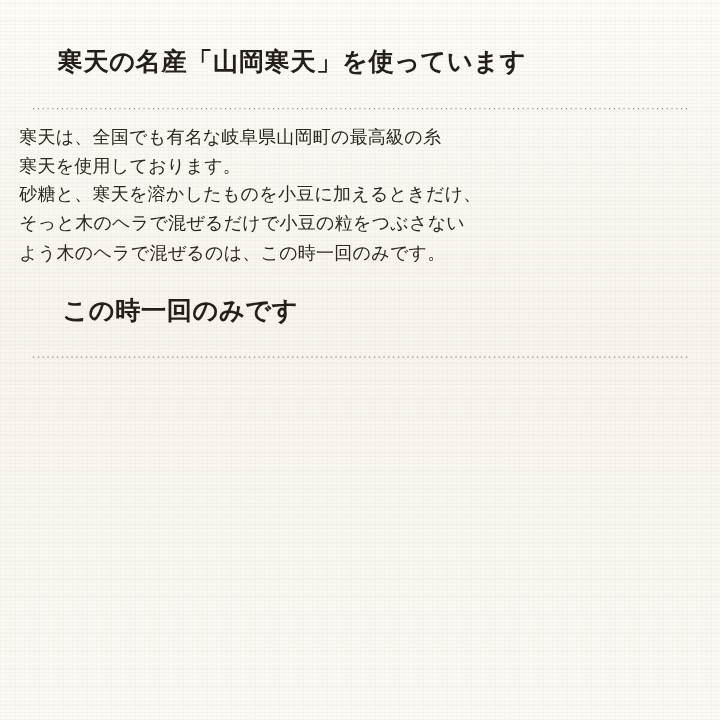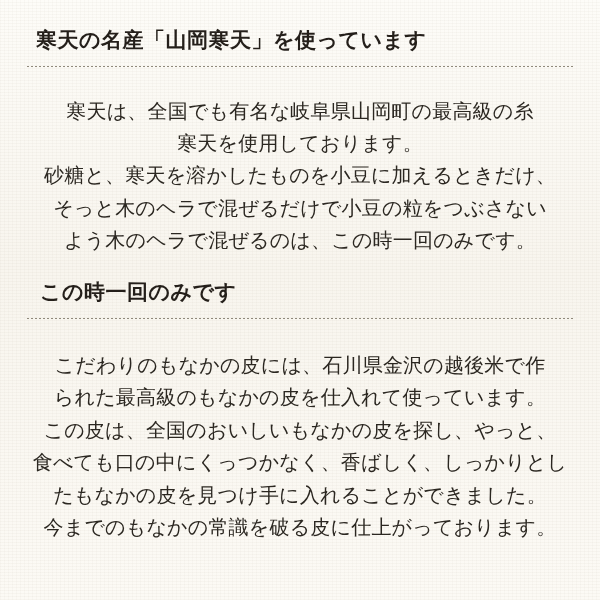--- a/index.html
+++ b/index.html
@@ -41,44 +41,43 @@
 
   .heading-wrap {
     padding: 0 12px;
   }
   .heading {
     font-size: 21px;
     line-height: 1.5;
     font-weight: 700;
     letter-spacing: 0.5px;
     color: #241f1a;
-    margin: 4px;
+    margin: 16px;
     padding: 4px 0 6px 8px;
   }
   .divider {
     height: 1px;
     margin: 2px 4px 0 4px;
     background-image: radial-gradient(circle, #6f6а5c 0.6px, rgba(0,0,0,0) 0.8px);
     background-image: radial-gradient(circle, #7a7263 0.7px, rgba(0,0,0,0) 0.9px);
     background-size: 4px 2px;
     background-repeat: repeat-x;
     background-position: 0 0;
     opacity: 0.85;
   }
 
   .body-text {
-    font-size: 20px;
+    font-size: 15px;
     line-height: 1.62;
     letter-spacing: 0.2px;
     color: #2b2721;
-    margin: 16px;
+    margin: 0;
     padding: 10px 6px 0 6px;
     white-space: pre-line;
     word-break: break-all;
-    text-align: center;
   }
 
   .section-1 .heading { padding-left: 10px; }
   .section-1 .body-text { padding-top: 12px; }
 
   .section-2 { margin-top: 14px; }
   .section-2 .heading { padding-left: 14px; }
   .section-2 .body-text { padding-top: 14px; }
 </style>
 </head>
@@ -98,21 +97,15 @@
 砂糖と、寒天を溶かしたものを小豆に加えるときだけ、
 そっと木のヘラで混ぜるだけで小豆の粒をつぶさない
 よう木のヘラで混ぜるのは、この時一回のみです。</p>
   </div>
 
   <div class="section section-2">
     <div class="heading-wrap">
       <h2 class="heading">この時一回のみです</h2>
       <div class="divider"></div>
     </div>
-    <p class="body-text">こだわりのもなかの皮には、石川県金沢の越後米で作
-られた最高級のもなかの皮を仕入れて使っています。
-この皮は、全国のおいしいもなかの皮を探し、やっと、
-食べても口の中にくっつかなく、香ばしく、しっかりとし
-たもなかの皮を見つけ手に入れることができました。
-今までのもなかの常識を破る皮に仕上がっております。</p>
   </div>
 
 </div>
 
 </body></html>

